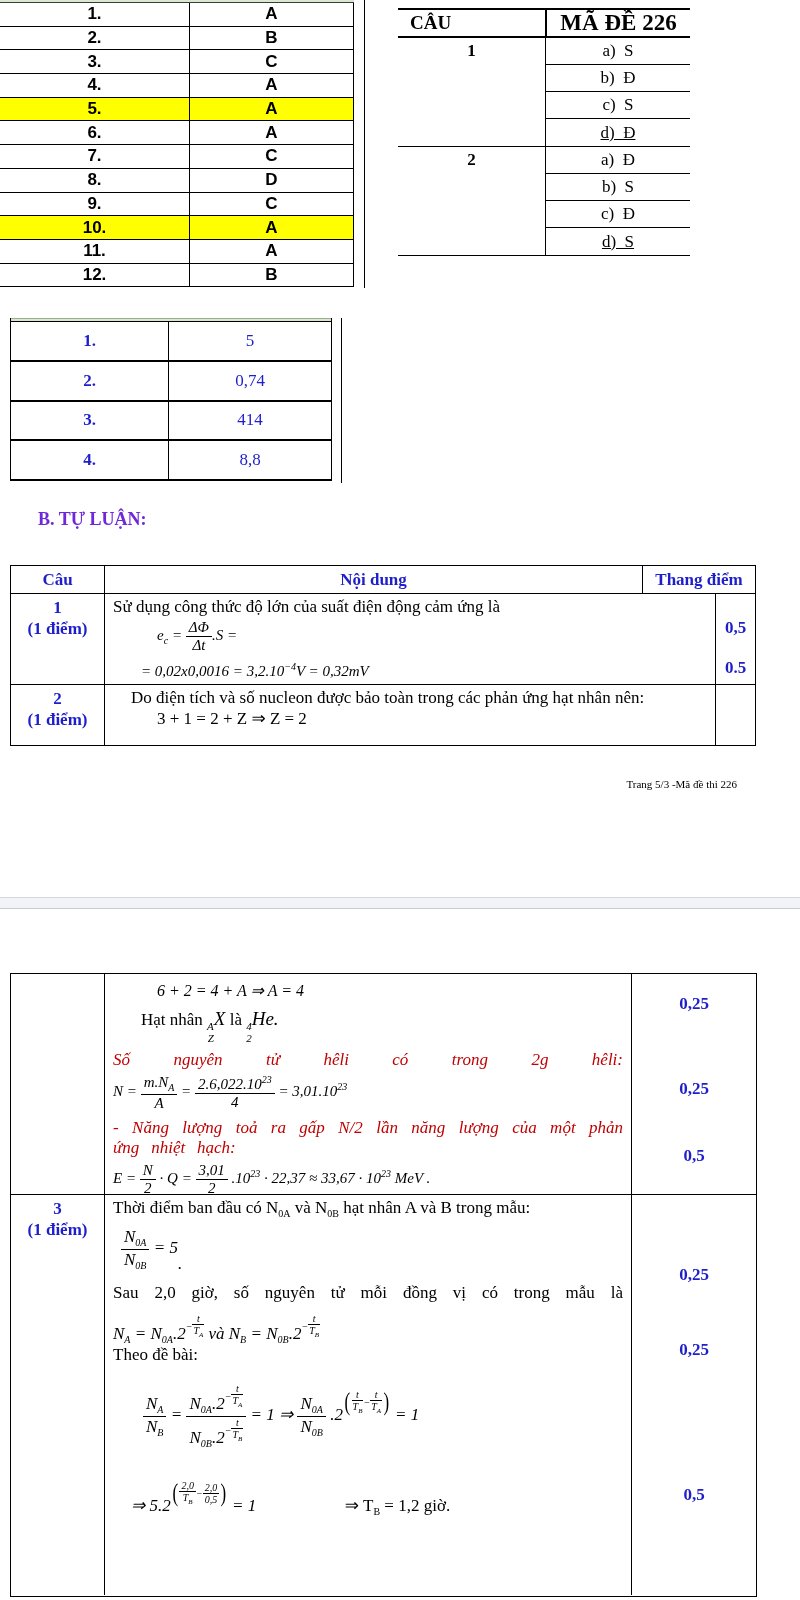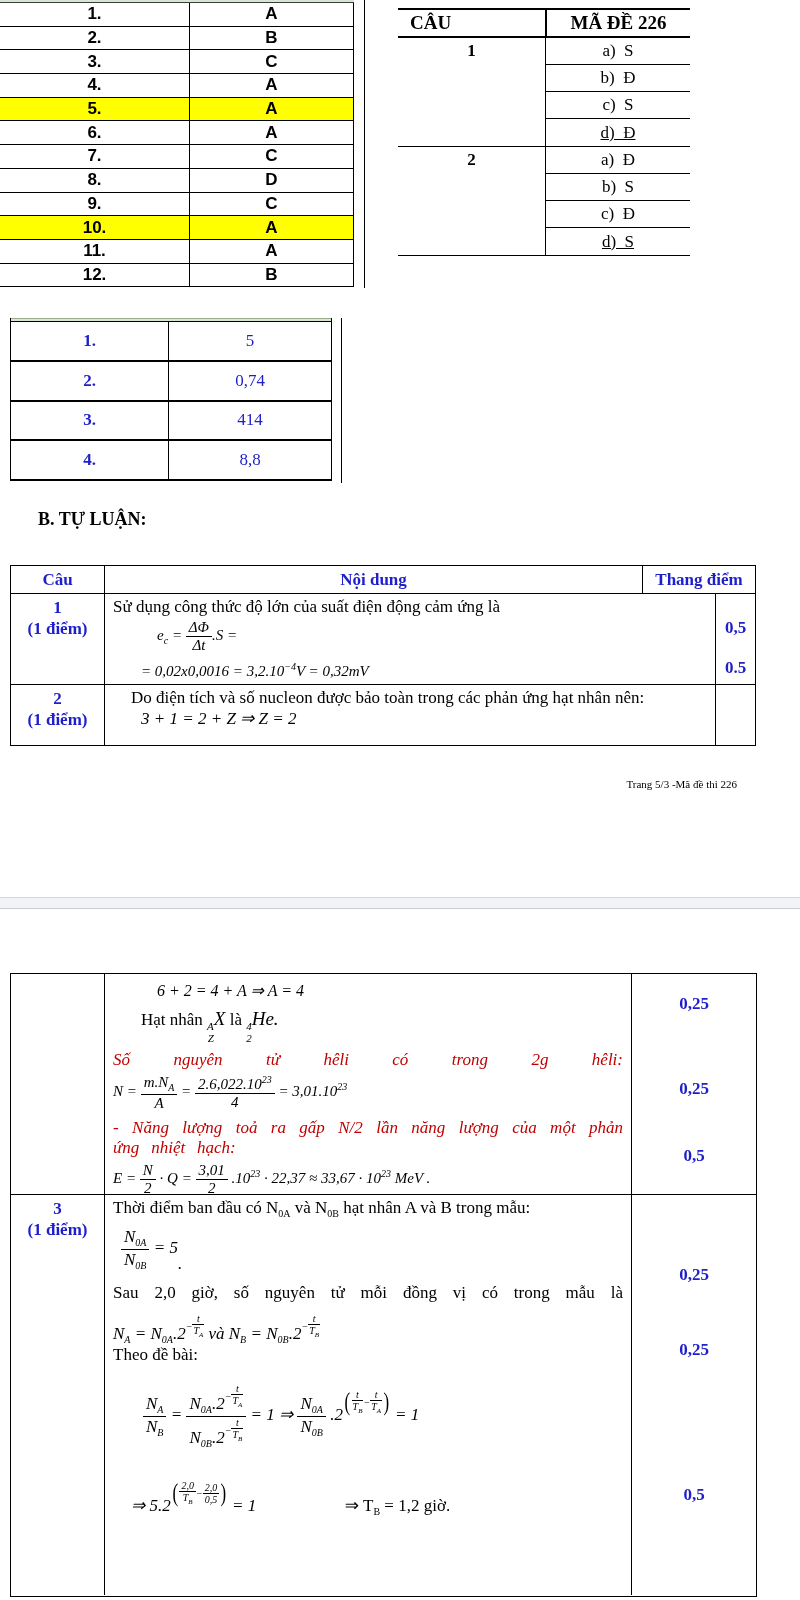--- a/index.html
+++ b/index.html
@@ -14,37 +14,37 @@
             font-family:"Liberation Sans",sans-serif; font-weight:bold; font-size:17px; }
   .mc-row.hl { background:#ffff00; }
   .mc-c1 { width:190px; border-right:1.3px solid #000; display:flex; align-items:center; justify-content:center; }
   .mc-c2 { flex:1; display:flex; align-items:center; justify-content:center; }
   .vline { position:absolute; background:#000; width:1px; }
 
   
   .tf { position:absolute; left:398px; top:8px; width:292px; border-top:2px solid #000; }
   .tf-head { display:flex; height:28px; border-bottom:2px solid #000; }
   .tf-hq { width:147px; font-weight:bold; font-size:19px; padding-left:12px; display:flex; align-items:center; }
-  .tf-hc { flex:1; border-left:2px solid #000; font-weight:bold; font-size:19px; display:flex; align-items:center; justify-content:center; }
+  .tf-hc { flex:1; border-left:2px solid #000; font-weight:bold; font-size:23px; display:flex; align-items:center; justify-content:center; }
   .tf-group { display:flex; border-bottom:1.6px solid #000; }
   .tf-gnum { width:147px; text-align:center; font-weight:bold; font-size:17px; padding-top:3px; }
   .tf-answers { flex:1; border-left:1.6px solid #000; }
   .tf-ans { height:27px; display:flex; align-items:center; justify-content:center; font-size:17px;
             border-bottom:1px solid #000; white-space:pre; }
   .tf-ans:last-child { border-bottom:none;text-decoration:underline; }
 
   
   .sa { position:absolute; left:10px; top:318px; width:322px; border-left:1.3px solid #000; border-right:1.3px solid #000; }
   .sa-strip { height:4px; background:#d9e7d2; border-top:1px solid #9ab08f; border-bottom:1.3px solid #000; }
   .sa-row { display:flex; height:39.8px; border-bottom:2px solid #000; color:#1e1ecb; font-size:17px; }
   .sa-c1 { width:158px; border-right:1.3px solid #000; font-weight:bold; display:flex; align-items:center; justify-content:center; }
   .sa-c2 { flex:1; display:flex; align-items:center; justify-content:center; }
 
   
-  .heading { position:absolute; left:38px; top:509px; font-weight:bold; font-size:18px; color:#000000; }
+  .heading { position:absolute; left:38px; top:509px; font-weight:bold; font-size:18px; color:#6d28d9; }
   .footer { position:absolute; top:778px; right:63px; font-size:11px; }
   .pagebreak { position:absolute; left:0; top:897px; width:800px; height:12px; background:#f1f3f6;
                border-top:1px solid #d3d7dc; border-bottom:1px solid #c9cdd2; }
 
   
   .es1 { position:absolute; left:10px; top:565px; width:746px; border:1.8px solid #000; }
   .es1-head { display:flex; height:28px; border-bottom:1.8px solid #000; color:#1e1ecb; font-weight:bold; font-size:17px; }
   .es-hc { display:flex; align-items:center; justify-content:center; }
   .hq { width:93px; } .hcontent { width:539px; border-left:1.5px solid #000; border-right:1.5px solid #000; } .hpts { flex:1; }
   .es-row { display:flex; }
@@ -210,21 +210,21 @@
         <div class="pt" style="top:64px;">0.5</div>
       </div>
     </div>
     <div class="es-row" style="height:61px;">
       <div class="es-qcell">
         <div>2</div>
         <div>(1 điểm)</div>
       </div>
       <div class="es-ccell">
         <div style="text-indent:18px;">Do điện tích và số nucleon được bảo toàn trong các phản ứng hạt nhân nên:</div>
-        <div style="margin-left:28px;font-style:italic;">3 + 1 = 2 + Z ⇒ Z = 2</div>
+        <div style="margin-left:44px;">3 + 1 = 2 + Z ⇒ Z = 2</div>
       </div>
       <div class="es-pcell"></div>
     </div>
   </div>
 
   <div class="footer">Trang 5/3 -Mã đề thi 226</div>
 
   <div class="pagebreak"></div>
 
   <div class="es2">

